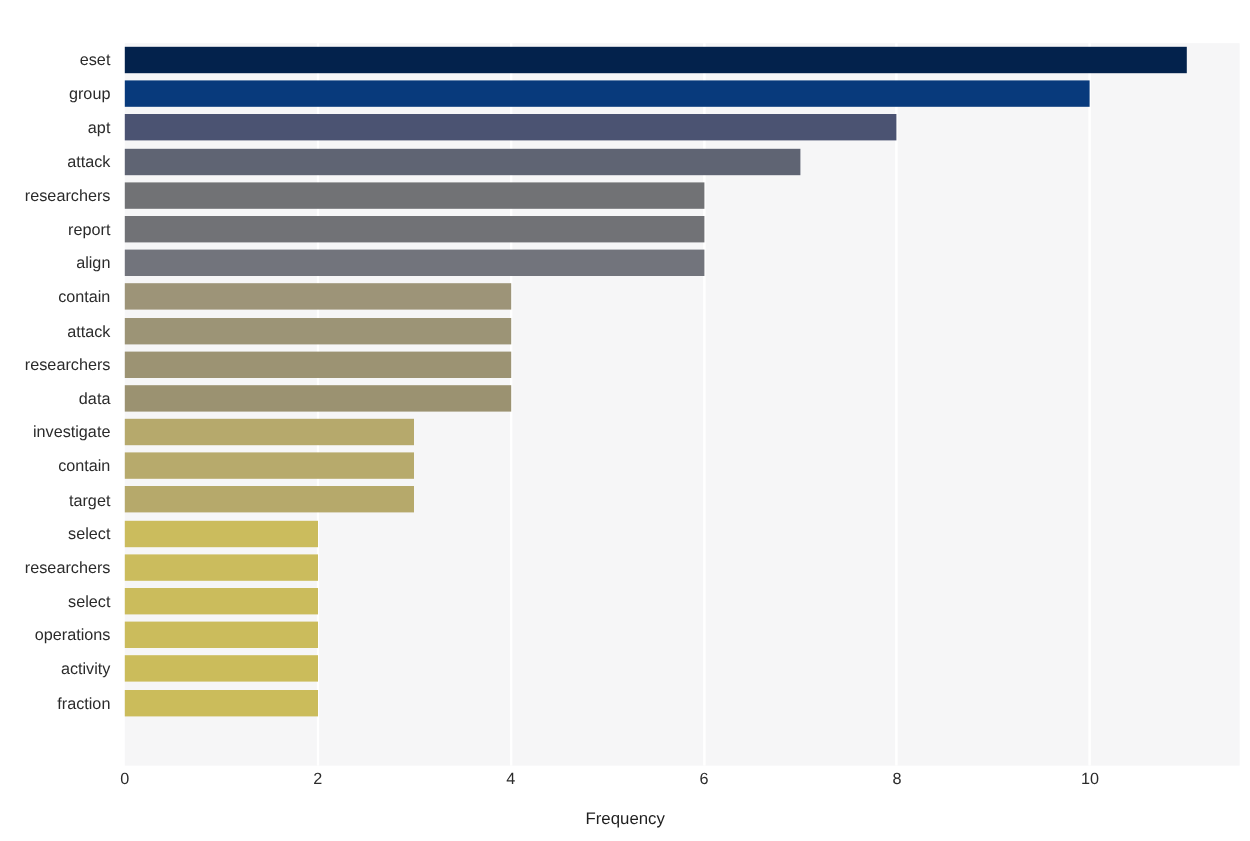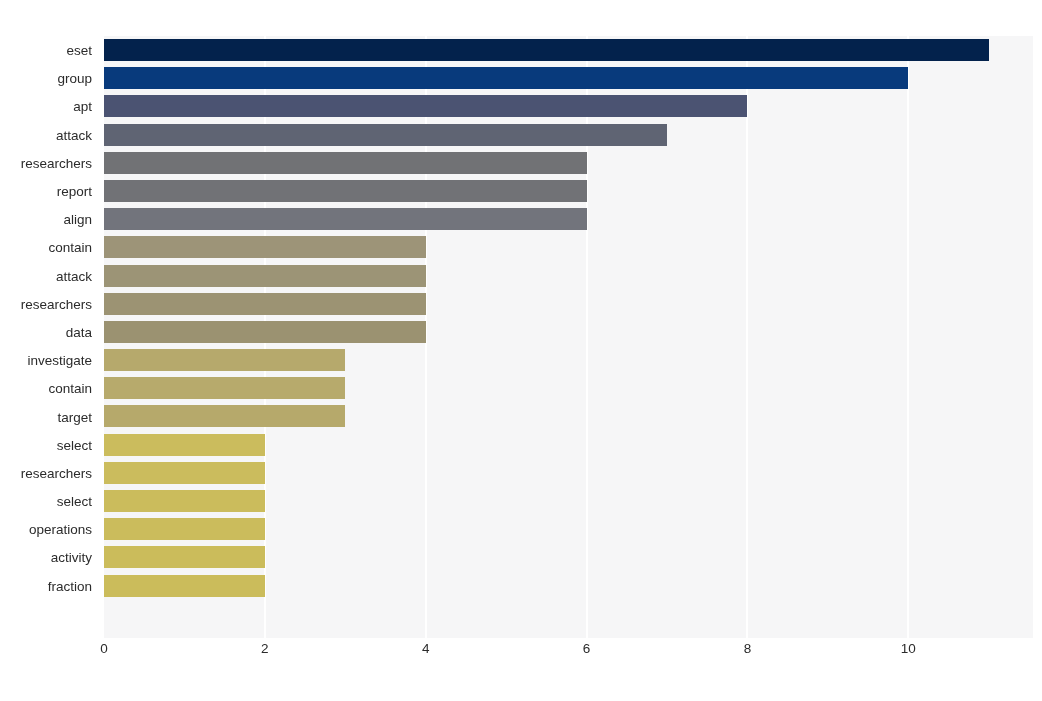--- a/index.html
+++ b/index.html
@@ -253,14 +253,15 @@
 
   <div id="x-axis">
       <div class="x-tick" style="left: 104px;">0</div>
       <div class="x-tick" style="left: 264.866px;">2</div>
       <div class="x-tick" style="left: 425.732px;">4</div>
       <div class="x-tick" style="left: 586.597px;">6</div>
       <div class="x-tick" style="left: 747.463px;">8</div>
       <div class="x-tick" style="left: 908.329px; text-align: center;">10</div>
     </div>
 
+  <div id="x-label">Frequency</div>
 
 </div>
 
 </body></html>

